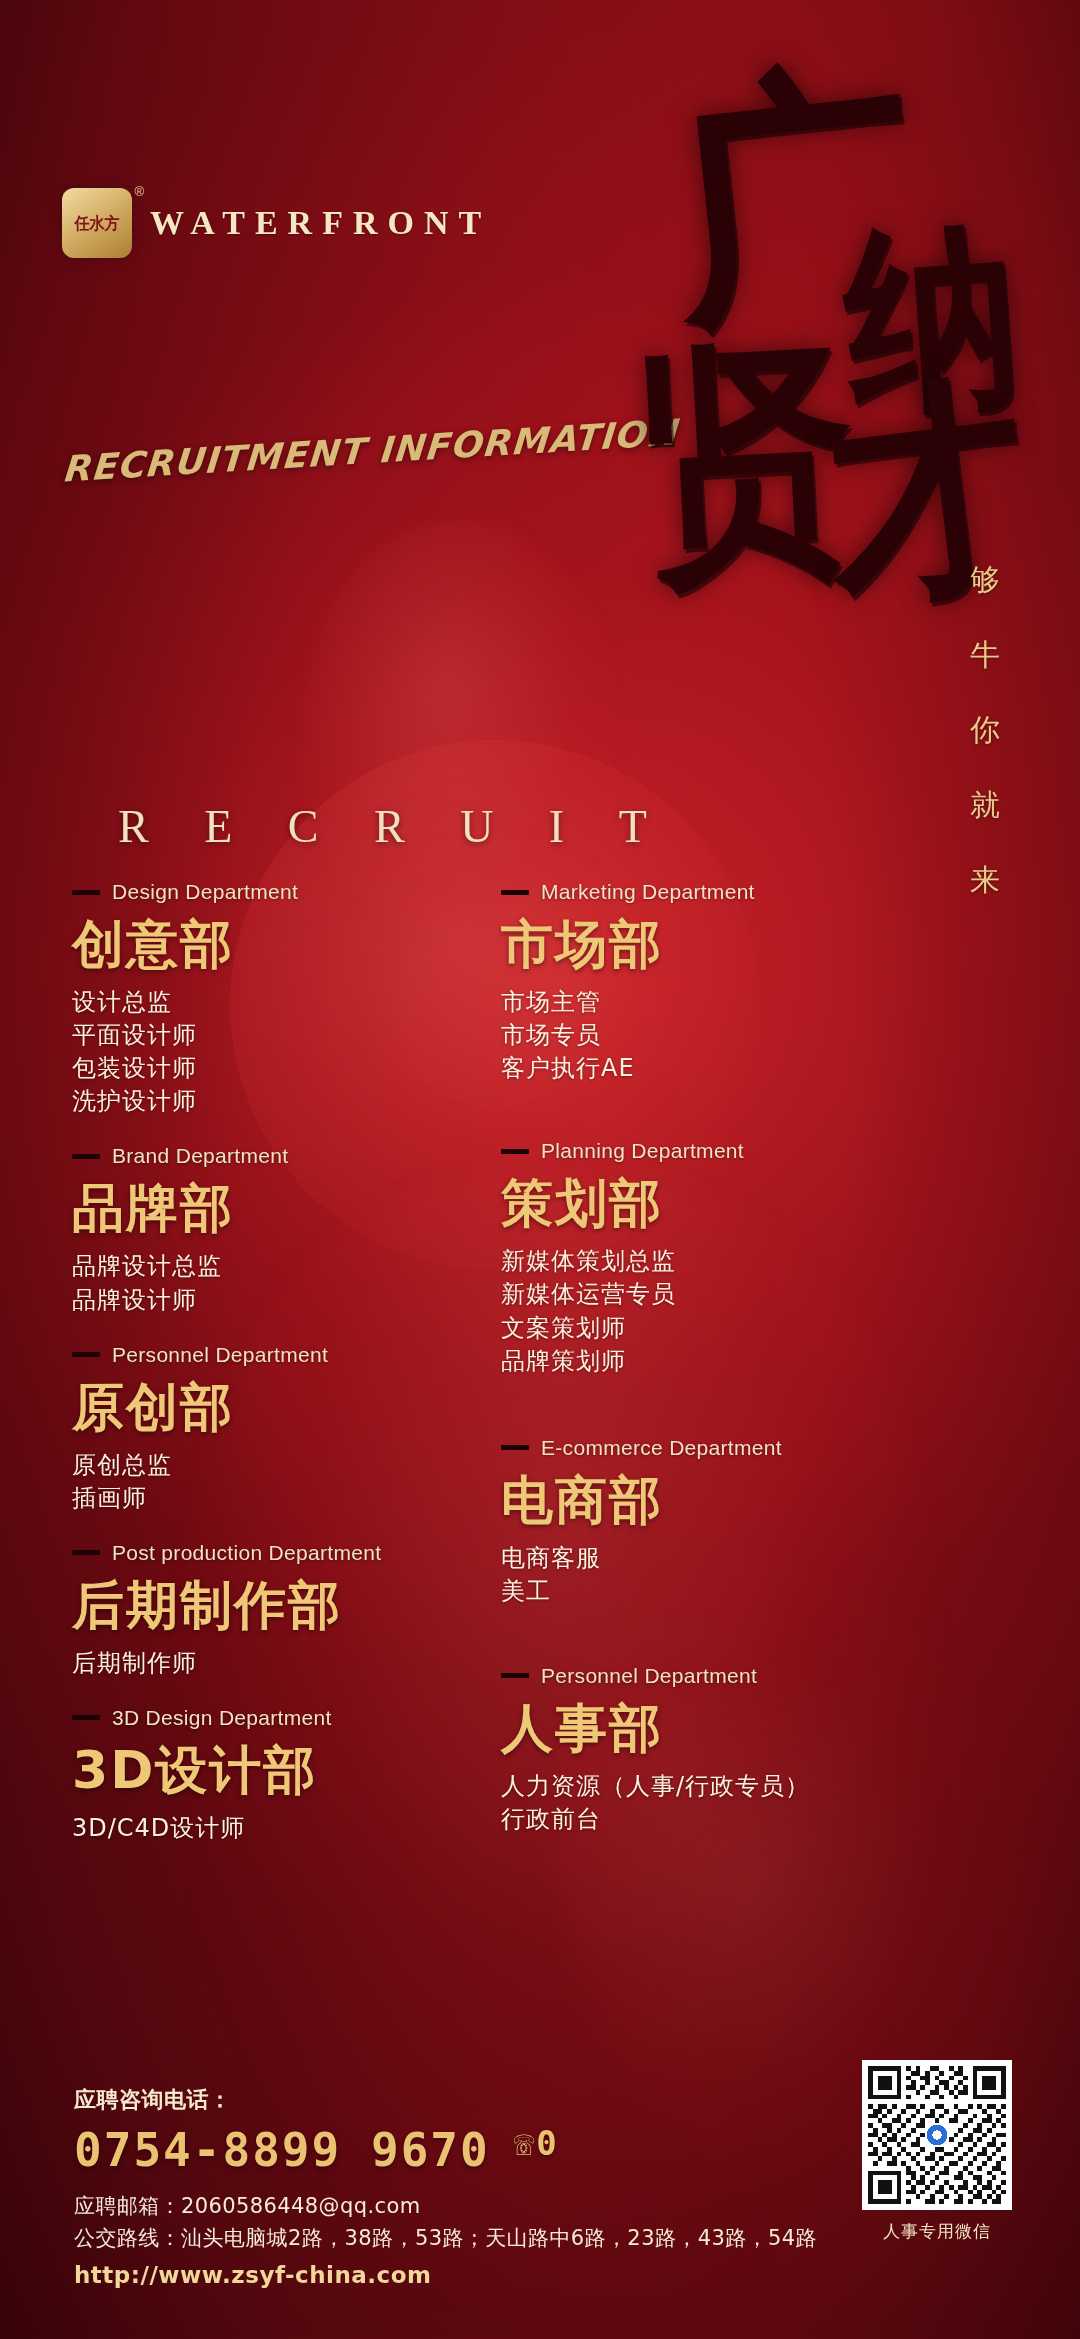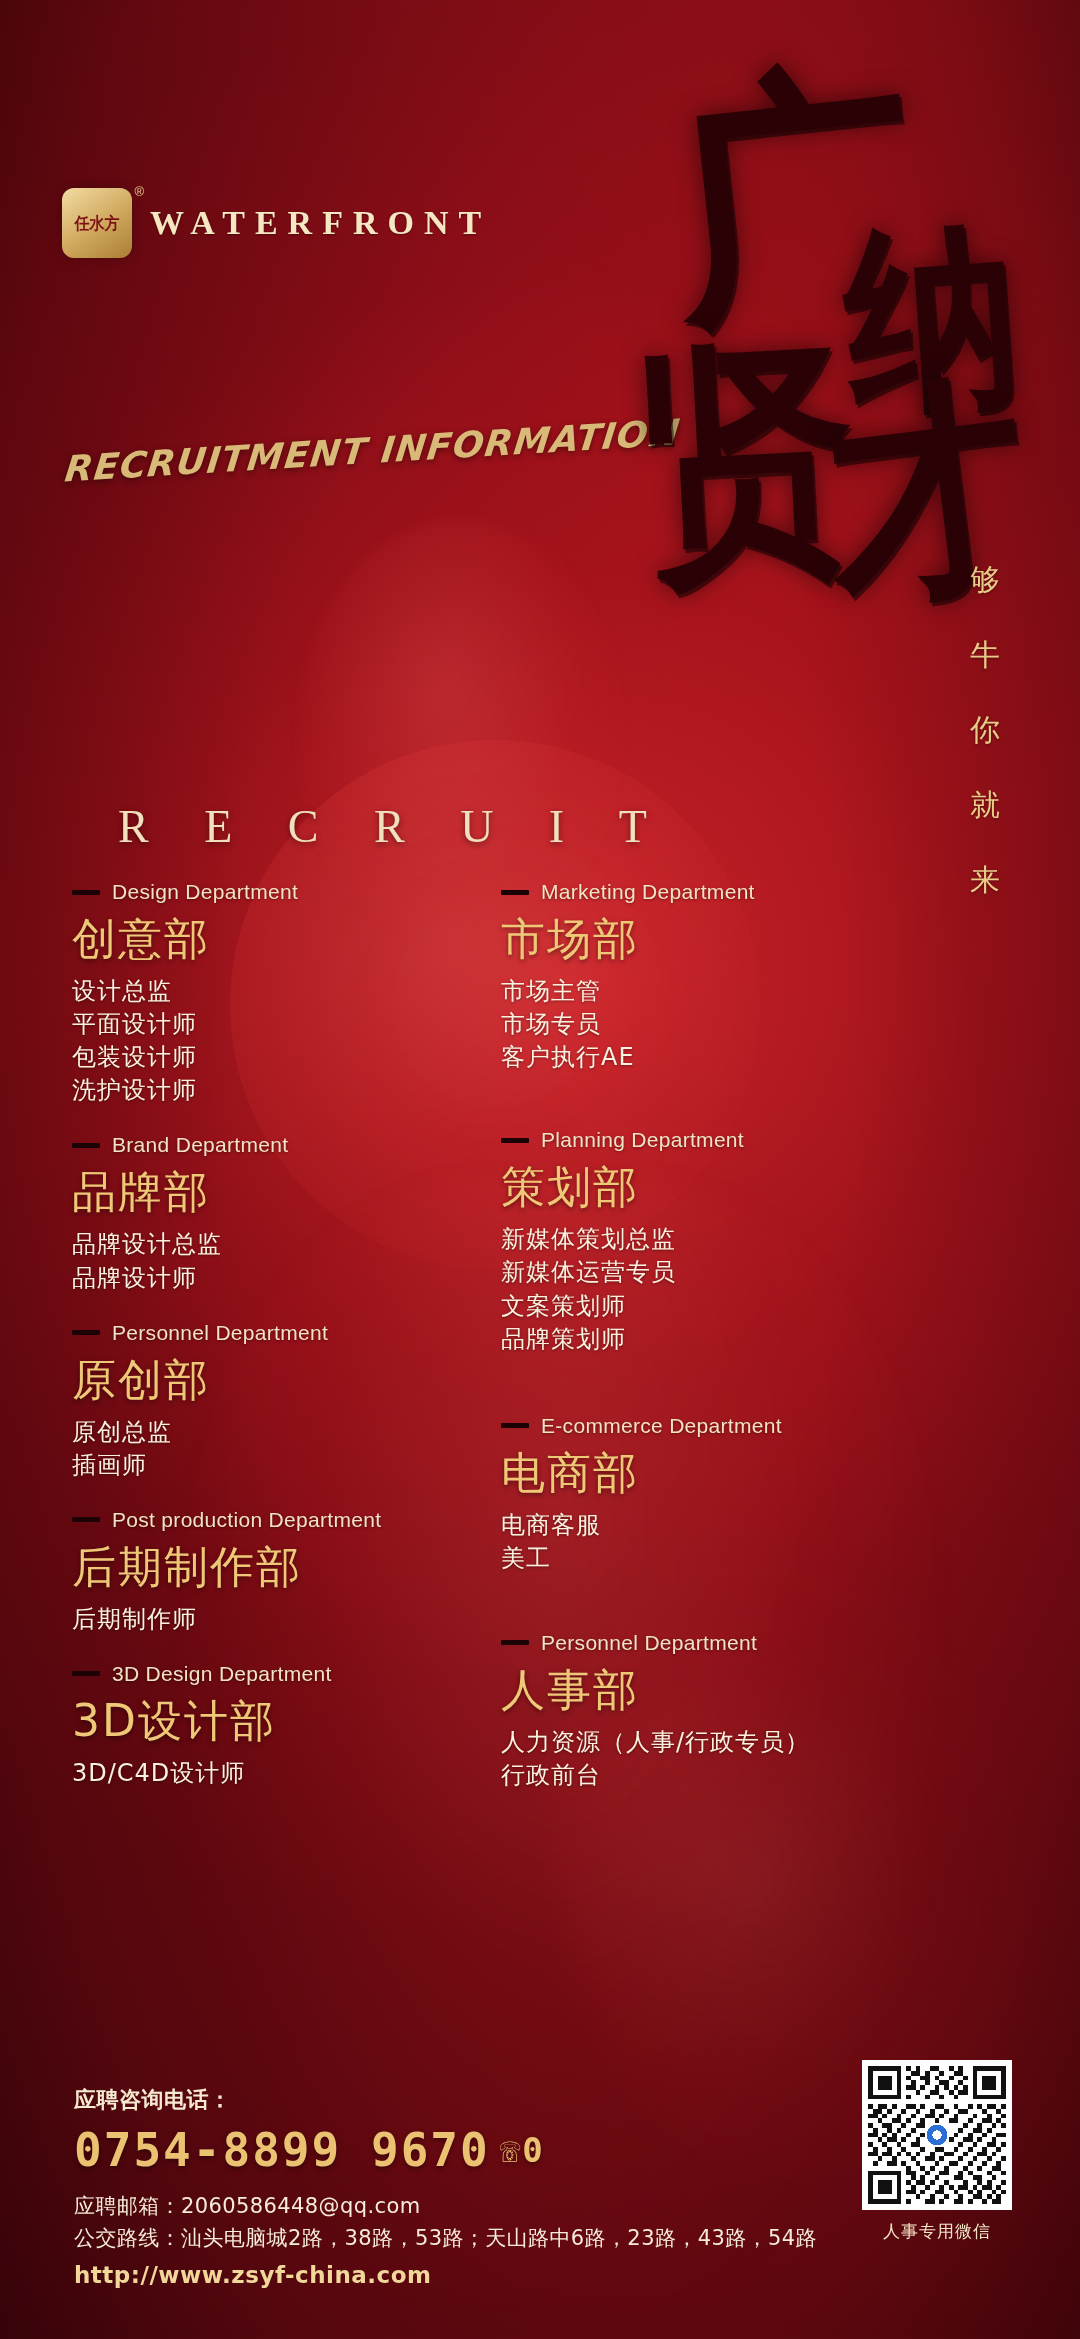--- a/index.html
+++ b/index.html
@@ -143,21 +143,21 @@
     display:flex;align-items:center;gap:12px;
     font-family:"Liberation Sans", sans-serif;
     font-size:21px;color:#f2e3c4;letter-spacing:0.3px;
     text-shadow:0 1px 3px rgba(0,0,0,0.4);
   }
   .dash{
     display:inline-block;width:28px;height:5px;background:#1d0205;border-radius:1px;flex:none;
   }
   .dept-cn{
     font-family:"DejaVu Sans", sans-serif;
-    font-weight:normal;font-size:44px;color:#efc877;letter-spacing:2px;
+    font-weight:bold;font-size:52px;color:#efc877;letter-spacing:2px;
     margin:6px 0 6px 0;
     text-shadow:0 2px 5px rgba(0,0,0,0.45);
   }
   .roles{list-style:none;margin:0;padding:0;}
   .roles li{
     font-family:"DejaVu Sans", sans-serif;
     font-size:24px;color:#fbf1de;line-height:1.38;letter-spacing:1px;
     text-shadow:0 1px 3px rgba(0,0,0,0.4);
   }
 
@@ -172,21 +172,21 @@
   }
   #footer-inner{position:absolute;left:70px;top:46px;}
   .f-label{
     font-family:"DejaVu Sans", sans-serif;
     font-size:22px;color:#f7e9cf;font-weight:bold;letter-spacing:0.5px;
     margin-bottom:8px;
   }
   #phone{
     font-family:"DejaVu Sans Mono", monospace;
     font-weight:bold;font-size:46px;color:#eac272;letter-spacing:2px;
-    margin-bottom:14px;display:flex;align-items:center;gap:10px;
+    margin-bottom:14px;display:flex;gap:24px;
     text-shadow:0 2px 5px rgba(0,0,0,0.4);
   }
   #phone .phone-ico{font-size:34px;}
   .f-line{
     font-family:"DejaVu Sans", sans-serif;
     font-size:21px;color:#f6ecd8;line-height:1.5;letter-spacing:0.4px;
   }
   #site{
     font-family:"DejaVu Sans", sans-serif;
     font-weight:bold;font-size:23px;color:#f2d79a;letter-spacing:0.5px;margin-top:8px;

